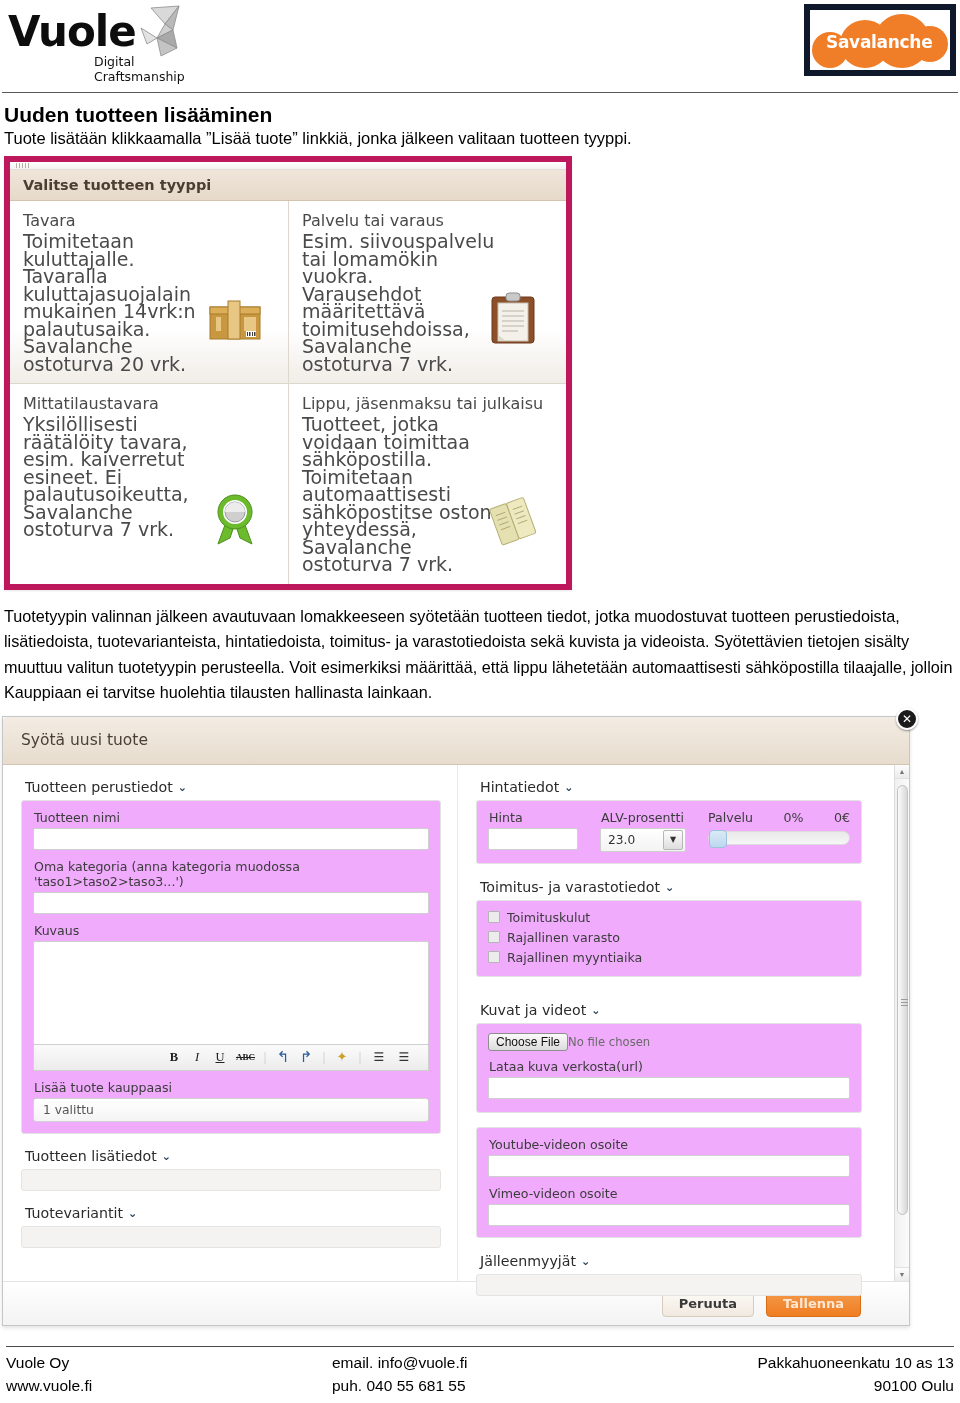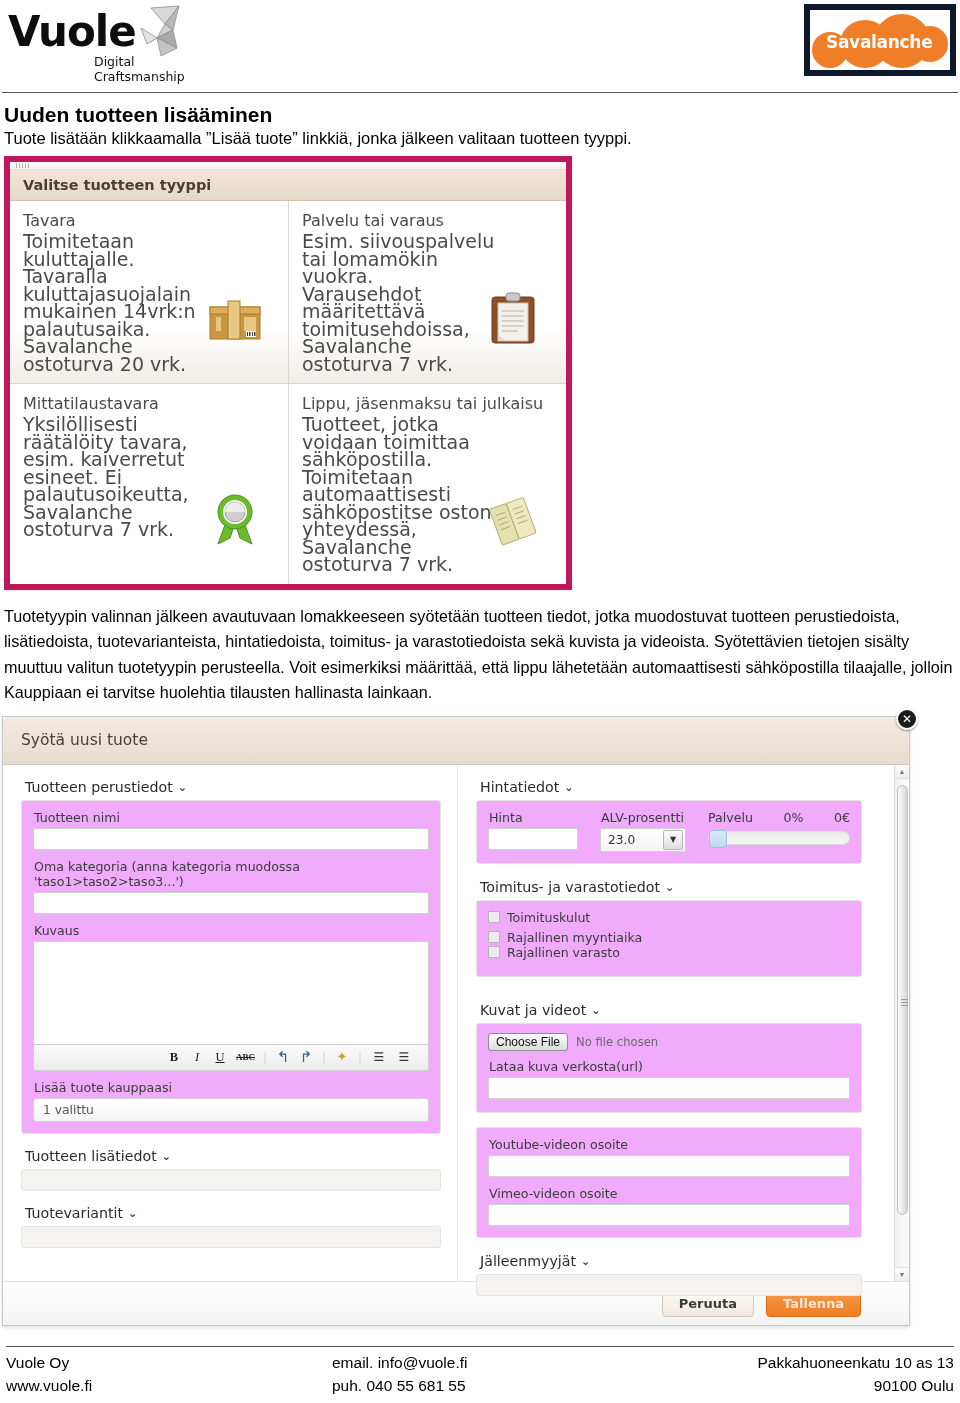--- a/index.html
+++ b/index.html
@@ -302,21 +302,21 @@
   .chk-row{
     display:flex; align-items:center; gap:7px;
     font-size:12.6px; color:#3c3c3c; margin-bottom:5px;
     font-family:"DejaVu Sans", sans-serif;
   }
   .chk{
     width:12px;height:12px;
     border:1px solid #b4b4b4; background:#ececec;
     border-radius:1px;
   }
-  .file-row{ display:flex; align-items:center; gap:8px; margin-bottom:8px;}
+  .file-row{ display:flex; align-items:center; gap:0; margin-bottom:8px;}
   .file-btn{
     border:1px solid #8e8e8e; border-radius:3px;
     background:linear-gradient(to bottom,#fbfbfb,#dcdcdc);
     font-size:12px; padding:1px 7px; color:#111;
     font-family:"Liberation Sans", sans-serif;
   }
   .file-none{ font-size:11.6px; color:#6a6a6a; font-family:"DejaVu Sans", sans-serif;}
 
   
   .mscroll{
@@ -589,27 +589,27 @@
 
       <div class="sec-title" style="margin-top:15px;">
         <span>Toimitus- ja varastotiedot</span>
         <span class="caret">⌄</span>
       </div>
       <div class="panel">
         <div class="chk-row">
           <span class="chk"></span>
           <span>Toimituskulut</span>
         </div>
+        <div class="chk-row">
+          <span class="chk"></span>
+          <span>Rajallinen varasto</span>
+        </div>
         <div class="chk-row" style="margin-bottom:0;">
           <span class="chk"></span>
           <span>Rajallinen myyntiaika</span>
-        </div>
-        <div class="chk-row">
-          <span class="chk"></span>
-          <span>Rajallinen varasto</span>
         </div>
       </div>
 
       <div class="sec-title" style="margin-top:25px;">
         <span>Kuvat ja videot</span>
         <span class="caret">⌄</span>
       </div>
       <div class="panel">
         <div class="file-row">
           <span class="file-btn">Choose File</span>

